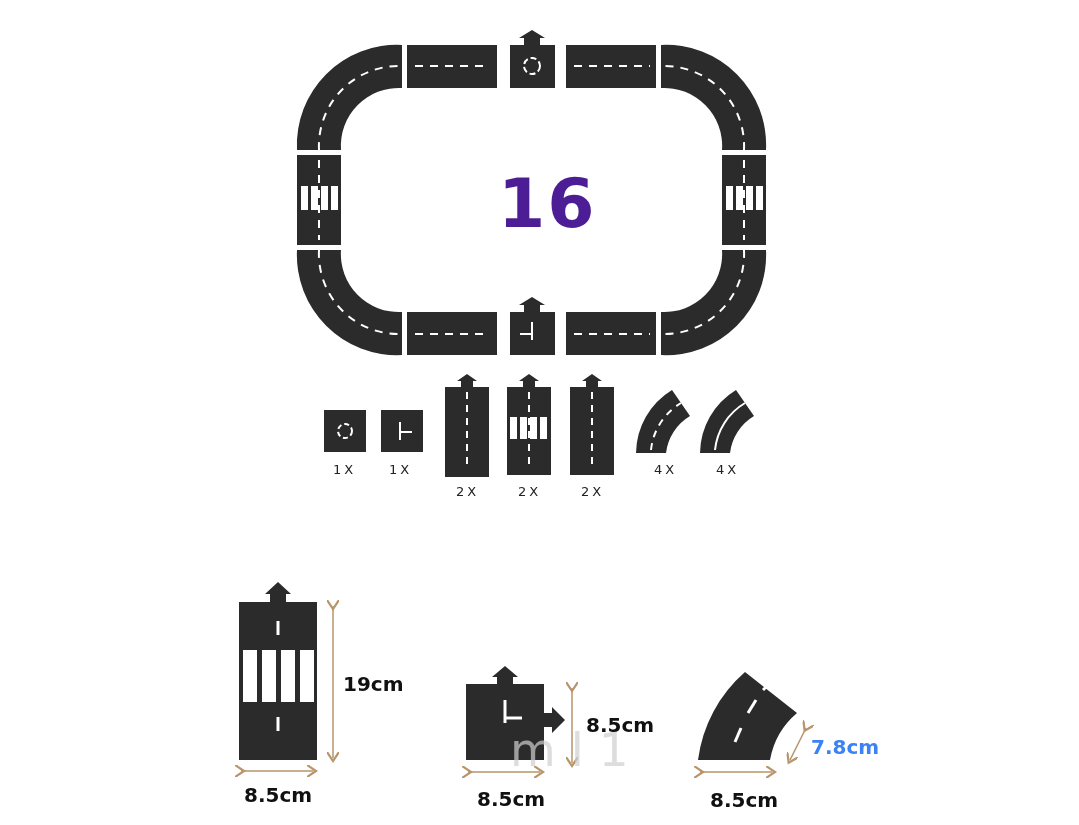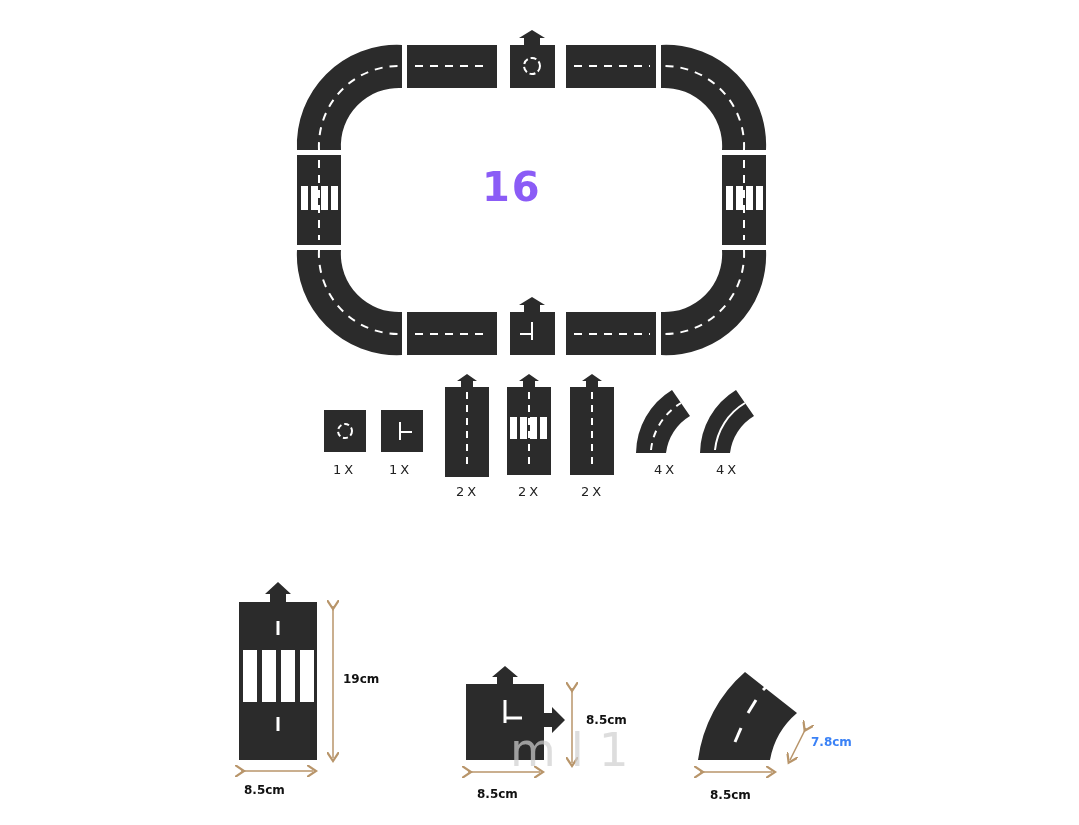--- a/index.html
+++ b/index.html
@@ -1,19 +1,19 @@
 <!DOCTYPE html>
 <html><head>
 <meta charset="utf-8">
 <style>
   html,body{margin:0;padding:0;background:#fff;}
   body{width:1079px;height:825px;position:relative;overflow:hidden;font-family:"DejaVu Sans","Liberation Sans",sans-serif;}
-  .big-number{position:absolute;left:482px;top:164px;font-size:40px;font-weight:bold;color:#8b5cf6;letter-spacing:2px;}
+  .big-number{position:absolute;left:498px;top:164px;font-size:68px;font-weight:bold;color:#4c1d95;letter-spacing:2px;}
   .qty{position:absolute;font-size:13px;color:#222;letter-spacing:3px;}
-  .dim{position:absolute;font-size:12px;font-weight:bold;color:#111;}
+  .dim{position:absolute;font-size:20px;font-weight:bold;color:#111;}
   .wm{position:absolute;font-size:47px;color:#cfcfcf;opacity:.7;}
   svg{position:absolute;left:0;top:0;}
 </style>
 </head>
 <body>
 
 <svg width="1079" height="825">
   <defs>
     <marker id="ah" markerWidth="8" markerHeight="8" refX="4" refY="4" orient="auto">
       <path d="M0,0 L6,4 L0,8" fill="none" stroke="#b8956a" stroke-width="1.5"></path>

